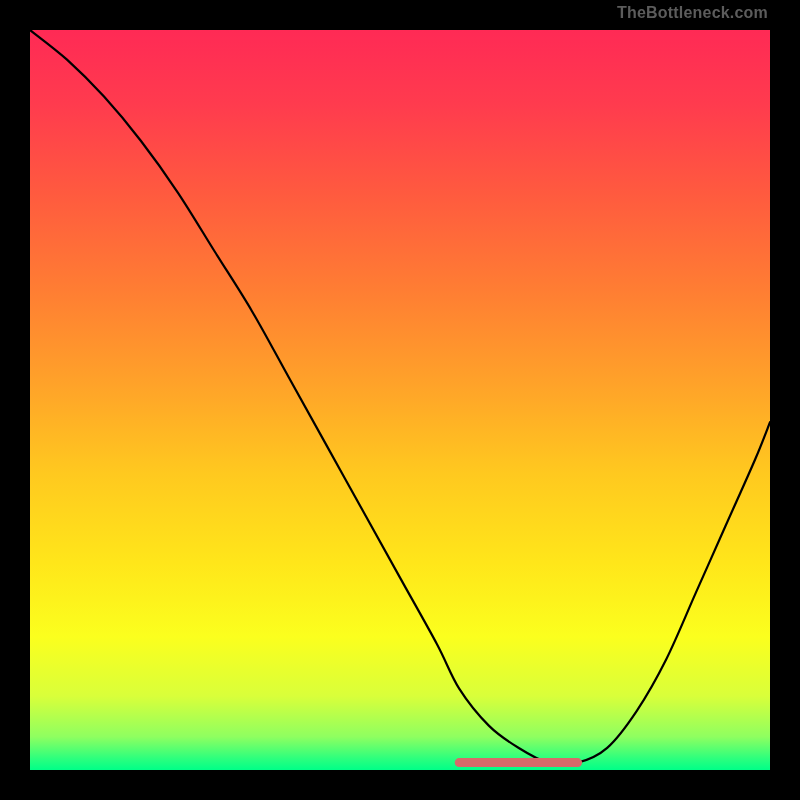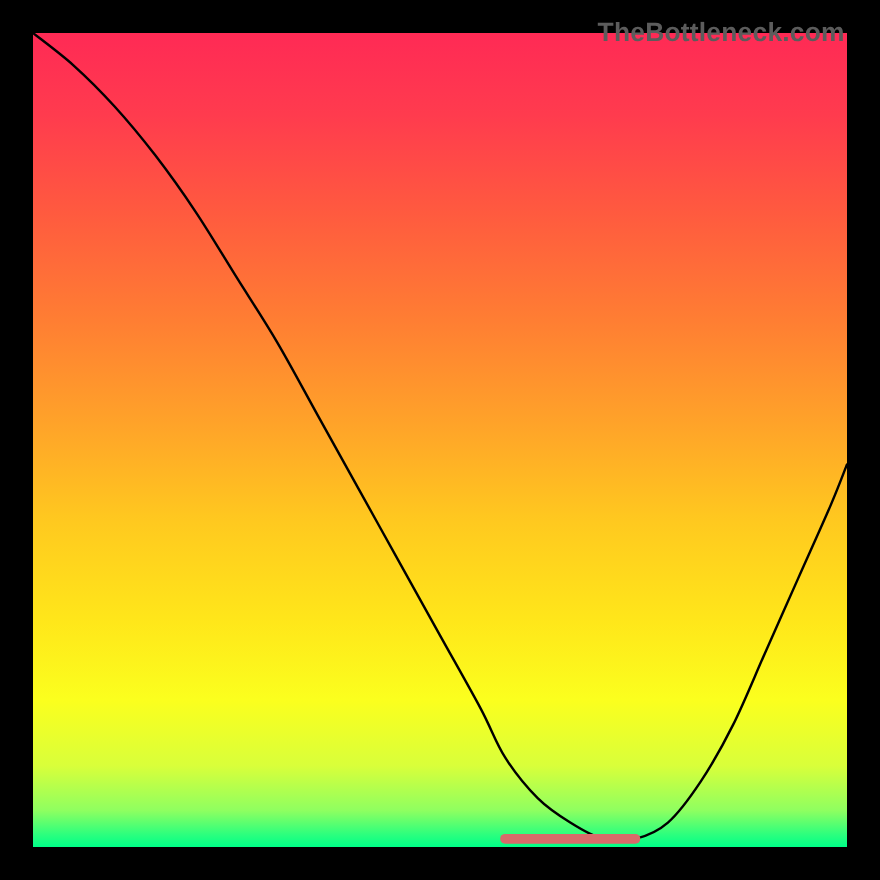--- a/index.html
+++ b/index.html
@@ -21,24 +21,24 @@
   }
   .plot-area {
     position: absolute;
     left: 0;
     top: 0;
     width: 740px;
     height: 740px;
   }
   .watermark {
     position: absolute;
-    top: 16px;
+    top: 4px;
     right: 32px;
     color: #5c5c5c;
-    font-size: 24px;
+    font-size: 16px;
     font-weight: 600;
     letter-spacing: 0.2px;
   }
 </style>
 </head>
 <body>
 
 <div class="frame">
   <svg class="plot-area" viewBox="0 0 740 740" preserveAspectRatio="none">
     <defs>

